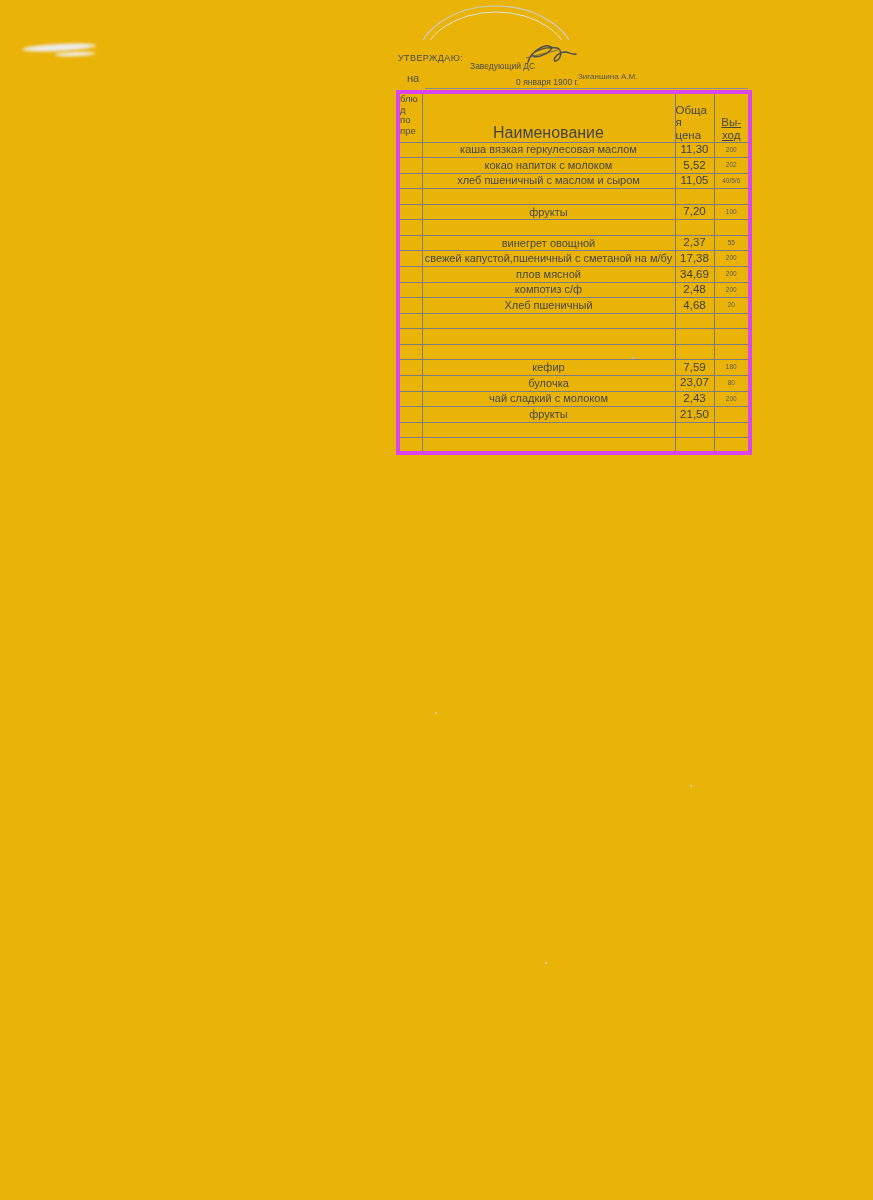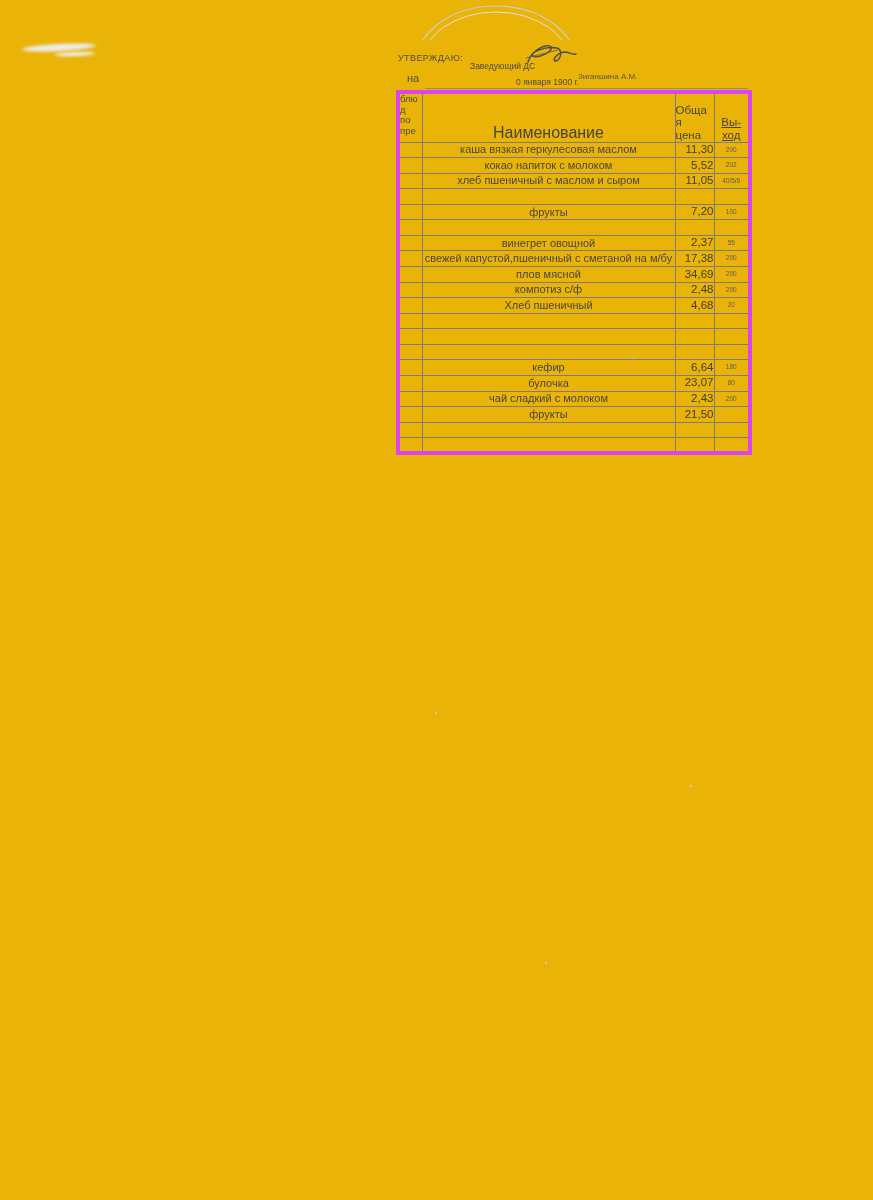--- a/index.html
+++ b/index.html
@@ -52,21 +52,21 @@
   th.h-no{
     font-size:9.5px;line-height:1.12;text-align:left;vertical-align:top;
     padding:1px 0 0 2px;white-space:pre-line;color:#4a4a4a;
   }
   th.h-name{font-size:16px;text-align:center;vertical-align:bottom;padding-bottom:3px;color:#464646;}
   th.h-price{font-size:11.5px;line-height:1.1;text-align:left;vertical-align:bottom;padding-bottom:2px;white-space:pre-line;color:#464646;}
   th.h-out{font-size:11.5px;line-height:1.1;text-align:center;vertical-align:bottom;padding-bottom:2px;white-space:pre-line;color:#464646;text-decoration:underline;}
   tr.row{height:15.57px;}
   td.c-no{}
   td.c-name{font-size:11px;text-align:center;color:#474747;white-space:nowrap;line-height:1;}
-  td.c-price{font-size:11.5px;text-align:right;color:#3e3e3e;line-height:1;}
+  td.c-price{font-size:11.5px;text-align:center;color:#3e3e3e;line-height:1;}
   td.c-out{font-size:6.5px;text-align:center;color:#5b5b5b;line-height:1;}
 
   .speck{position:absolute;background:#bdbdbd;border-radius:50%;}
   .speck.s1{left:632px;top:357px;width:3px;height:2px;}
   .speck.s2{left:435px;top:712px;width:2px;height:2px;background:#cfcfcf;}
   .speck.s3{left:690px;top:785px;width:2px;height:2px;background:#d4d4d4;}
   .speck.s4{left:545px;top:962px;width:2px;height:2px;background:#d2d2d2;}
 </style>
 </head>
 <body>
@@ -197,21 +197,21 @@
         </tr>
         <tr class="row">
           <td class="c-no"></td>
           <td class="c-name"></td>
           <td class="c-price"></td>
           <td class="c-out"></td>
         </tr>
         <tr class="row">
           <td class="c-no"></td>
           <td class="c-name">кефир</td>
-          <td class="c-price">6,64</td>
+          <td class="c-price">7,59</td>
           <td class="c-out">180</td>
         </tr>
         <tr class="row">
           <td class="c-no"></td>
           <td class="c-name">булочка</td>
           <td class="c-price">23,07</td>
           <td class="c-out">80</td>
         </tr>
         <tr class="row">
           <td class="c-no"></td>

